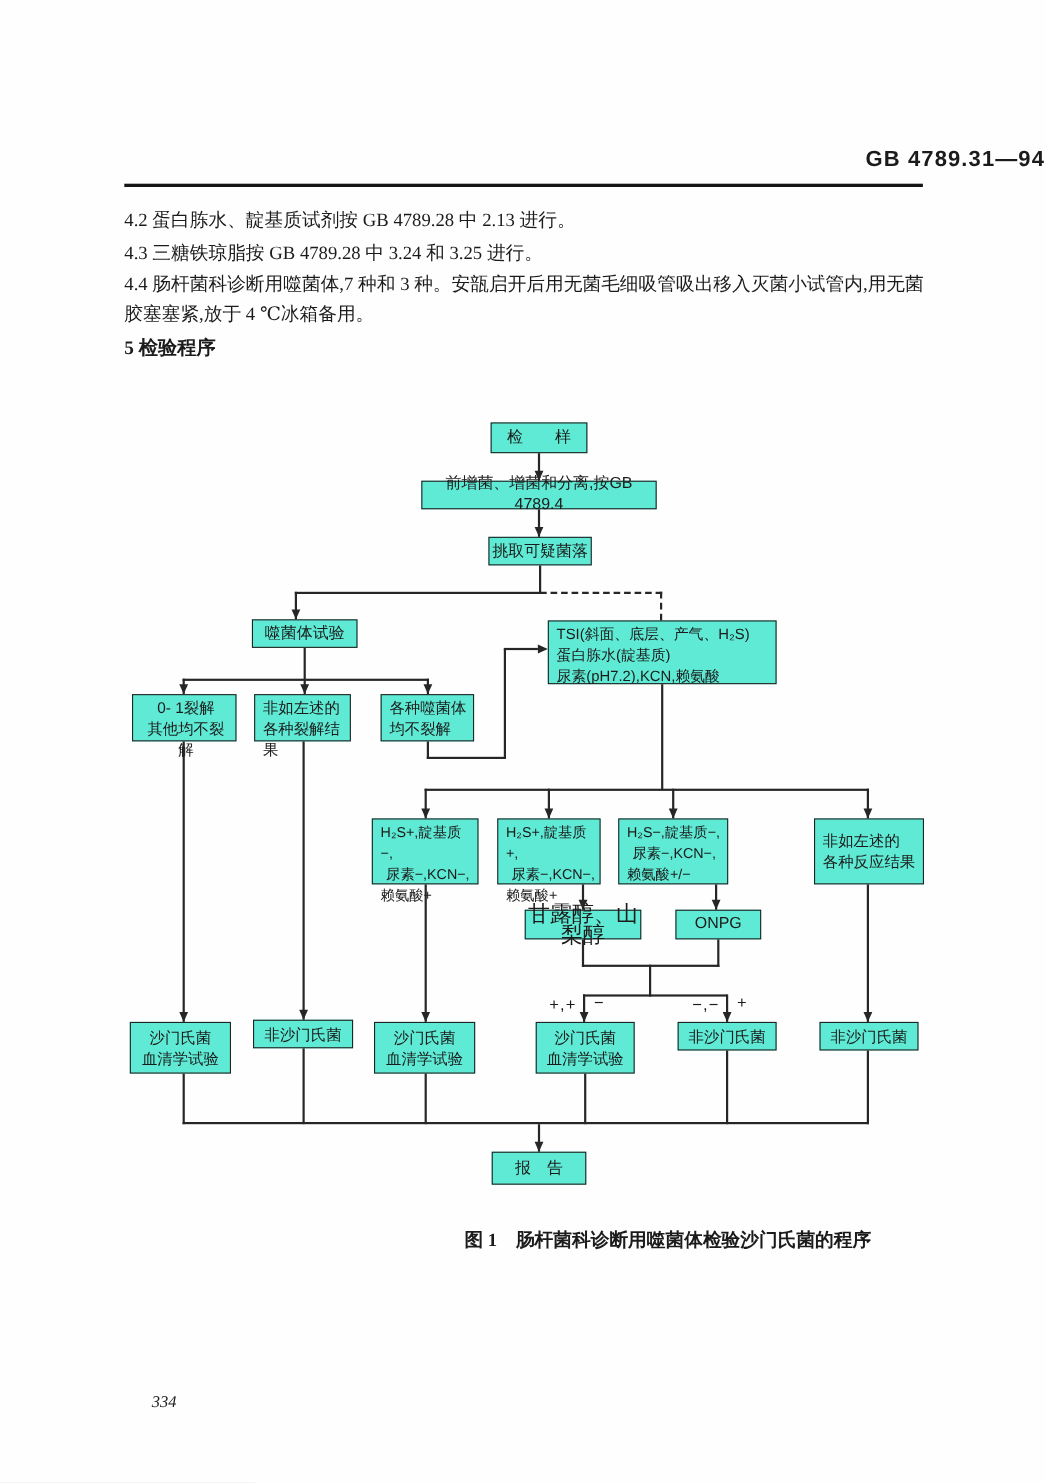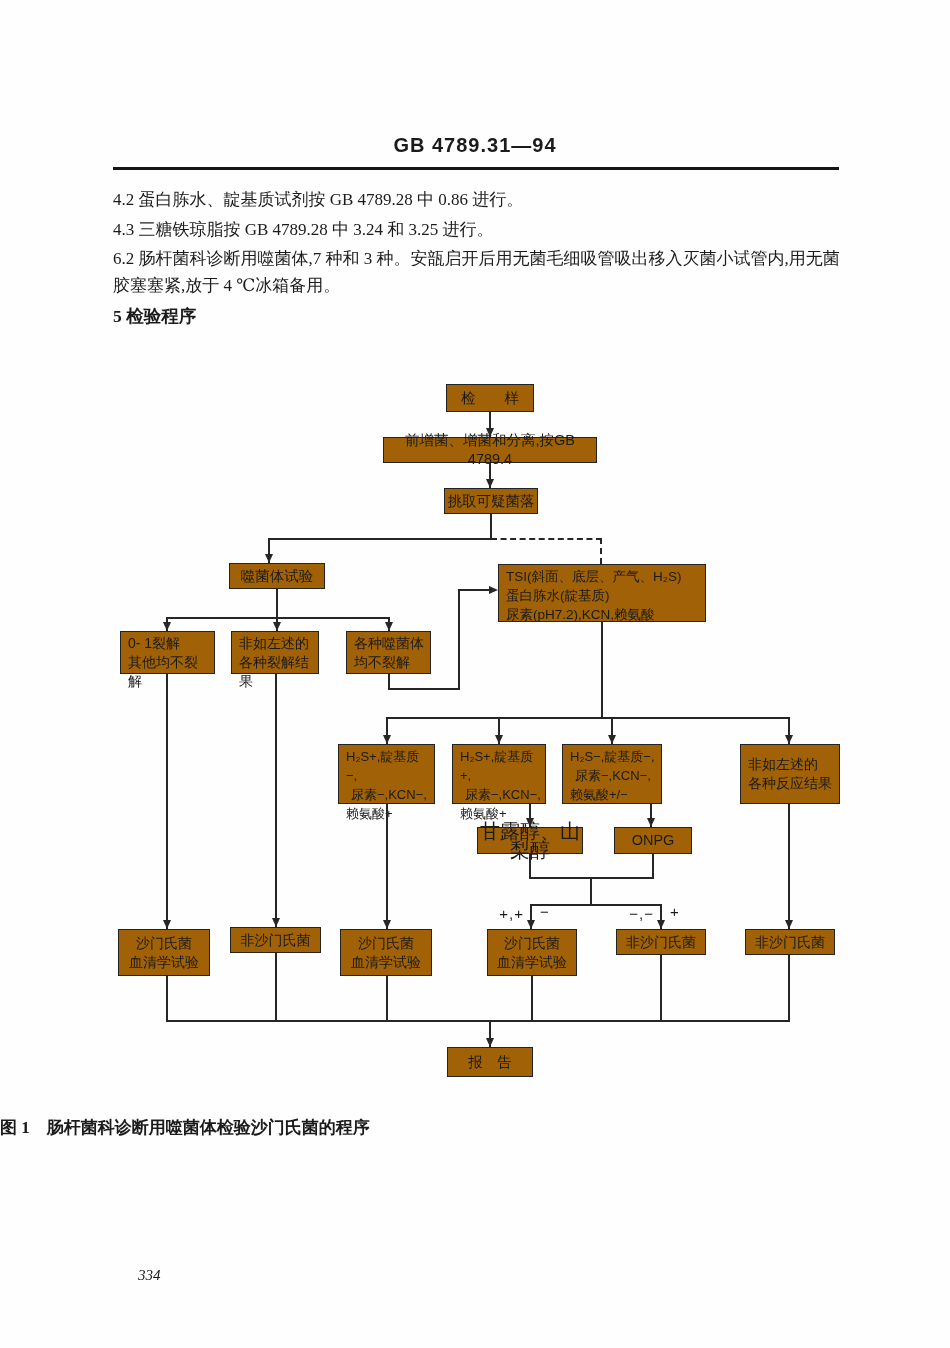--- a/index.html
+++ b/index.html
@@ -1,62 +1,62 @@
 <!DOCTYPE html>
 <html><head>
 <meta charset="utf-8">
 <style>
   html,body{margin:0;padding:0;background:#e8e8e8;}
   .page{position:relative;width:950px;height:1348px;background:#fefefe;margin:0 auto;
         font-family:"Liberation Sans","DejaVu Sans",sans-serif;color:#1b1b1b;overflow:hidden;}
   .t{position:absolute;white-space:nowrap;}
   .serif{font-family:"Liberation Serif","DejaVu Serif",serif;}
   .rule{position:absolute;background:#161616;}
-  .fbox{position:absolute;border:1.5px solid #232323;background:#a16207;box-sizing:border-box;
+  .fbox{position:absolute;border:1.5px solid #232323;background:#5eead4;box-sizing:border-box;
         font-size:14.5px;line-height:19px;}
   .cbox{display:flex;align-items:center;justify-content:center;text-align:center;}
   .mbox{padding:2px 4px 0 7px;text-align:left;}
   .vl{position:absolute;width:2px;background:#262626;}
   .hl{position:absolute;height:2px;background:#262626;}
   .vld{position:absolute;width:0;border-left:2px dashed #262626;}
   .hld{position:absolute;height:0;border-top:2px dashed #262626;}
   .arr-d{position:absolute;width:0;height:0;border-left:4px solid transparent;
          border-right:4px solid transparent;border-top:9px solid #262626;}
   .arr-r{position:absolute;width:0;height:0;border-top:4px solid transparent;
          border-bottom:4px solid transparent;border-left:9px solid #262626;}
   .lbl{position:absolute;font-size:15px;letter-spacing:1px;}
 </style>
 </head>
 <body>
 
 <div class="page">
 
-  <div class="t" style="left:0;top:134px;width:950px;text-align:center;font-size:20px;font-weight:bold;letter-spacing:1px;">GB 4789.31—94</div>
+  <div class="t" style="left:0;top:134px;width:950px;text-align:right;font-size:20px;font-weight:bold;letter-spacing:1px;">GB 4789.31—94</div>
   <div class="rule" style="left:113px;top:167px;width:726px;height:3px;"></div>
 
-  <div class="t serif" style="left:113px;top:188px;font-size:17px;">4.2  蛋白胨水、靛基质试剂按 GB 4789.28 中 0.86 进行。</div>
+  <div class="t serif" style="left:113px;top:188px;font-size:17px;">4.2  蛋白胨水、靛基质试剂按 GB 4789.28 中 2.13 进行。</div>
   <div class="t serif" style="left:113px;top:218px;font-size:17px;">4.3  三糖铁琼脂按 GB 4789.28 中 3.24 和 3.25 进行。</div>
-  <div class="t serif" style="left:113px;top:247px;font-size:17px;">6.2  肠杆菌科诊断用噬菌体,7 种和 3 种。安瓿启开后用无菌毛细吸管吸出移入灭菌小试管内,用无菌</div>
+  <div class="t serif" style="left:113px;top:247px;font-size:17px;">4.4  肠杆菌科诊断用噬菌体,7 种和 3 种。安瓿启开后用无菌毛细吸管吸出移入灭菌小试管内,用无菌</div>
   <div class="t serif" style="left:113px;top:274px;font-size:17px;">胶塞塞紧,放于 4 ℃冰箱备用。</div>
   <div class="t serif" style="left:113px;top:304px;font-size:17.5px;font-weight:bold;">5  检验程序</div>
 
   <div>
 
     <div class="fbox cbox" style="left:446px;top:384px;width:88px;height:28px;">检　　样</div>
     <div class="fbox cbox" style="left:383px;top:437px;width:214px;height:26px;">前增菌、增菌和分离,按GB 4789.4</div>
     <div class="fbox cbox" style="left:444px;top:488px;width:94px;height:26px;">挑取可疑菌落</div>
     <div class="fbox cbox" style="left:229px;top:563px;width:96px;height:26px;">噬菌体试验</div>
 
     <div class="fbox mbox" style="left:498px;top:564px;width:208px;height:58px;font-size:13.5px;">
       <div>TSI(斜面、底层、产气、H₂S)</div>
       <div>蛋白胨水(靛基质)</div>
       <div>尿素(pH7.2),KCN,赖氨酸</div>
     </div>
 
-    <div class="fbox mbox" style="left:120px;top:631px;width:95px;height:43px;font-size:14px;">
+    <div class="fbox mbox" style="left:120px;top:631px;width:95px;height:43px;font-size:14px;text-align:center;">
       <div>0- 1裂解</div>
       <div>其他均不裂解</div>
     </div>
     <div class="fbox mbox" style="left:231px;top:631px;width:88px;height:43px;font-size:14px;">
       <div>非如左述的</div>
       <div>各种裂解结果</div>
     </div>
     <div class="fbox mbox" style="left:346px;top:631px;width:85px;height:43px;font-size:14px;">
       <div>各种噬菌体</div>
       <div>均不裂解</div>
@@ -182,16 +182,16 @@
     <div class="vl" style="left:386px;top:976px;height:46px;"></div>
     <div class="vl" style="left:531px;top:976px;height:46px;"></div>
     <div class="vl" style="left:660px;top:955px;height:67px;"></div>
     <div class="vl" style="left:788px;top:955px;height:67px;"></div>
     <div class="hl" style="left:166px;top:1020px;width:624px;"></div>
     <div class="vl" style="left:489px;top:1022px;height:25px;"></div>
     <div class="arr-d" style="left:486px;top:1038px;"></div>
 
   </div>
 
-  <div class="t serif" style="left:0;top:1116px;width:792px;text-align:left;font-size:17px;font-weight:bold;">图 1　肠杆菌科诊断用噬菌体检验沙门氏菌的程序</div>
+  <div class="t serif" style="left:0;top:1116px;width:792px;text-align:right;font-size:17px;font-weight:bold;">图 1　肠杆菌科诊断用噬菌体检验沙门氏菌的程序</div>
   <div class="t serif" style="left:138px;top:1267px;font-size:15px;font-style:italic;">334</div>
 
 </div>
 
 </body></html>

